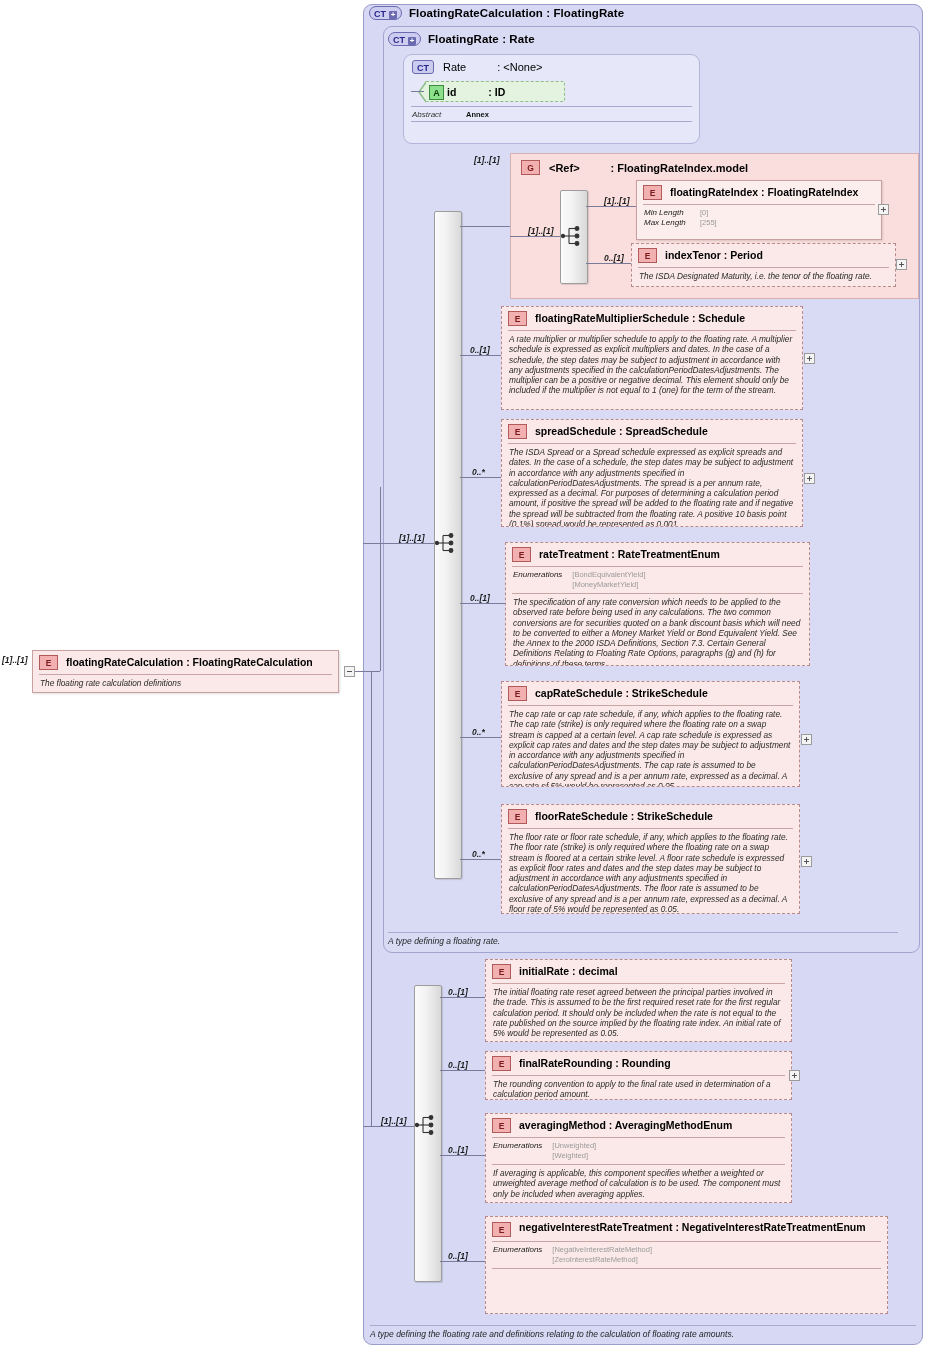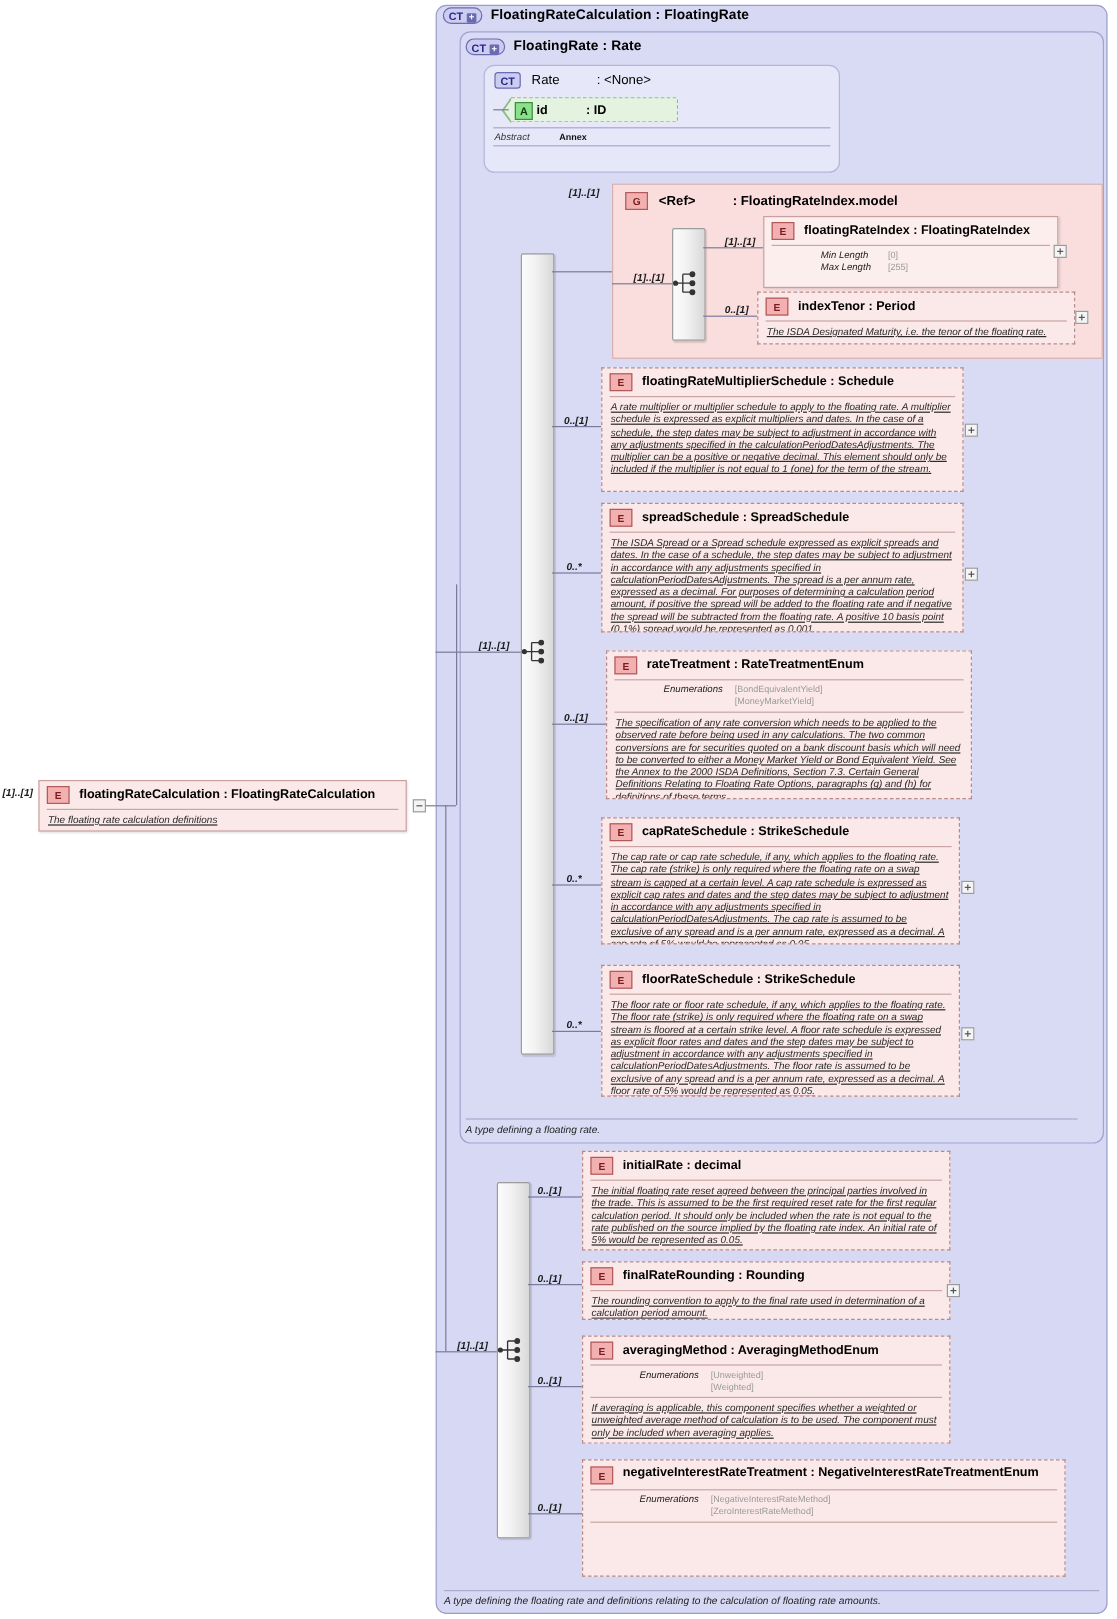--- a/index.html
+++ b/index.html
@@ -172,31 +172,29 @@
   .el-title{
     font-size:10.5px;font-weight:bold;color:#000;
     white-space:normal;
     line-height:13px;
   }
   .el-sep{height:1px;background:#c9a5a5;margin:1px 6px 0 6px;}
   .el-enum{
     display:flex;gap:10px;
     padding:3px 7px 2px 7px;
     font-size:8px;
-    margin-left:40px;
   }
   .el-enum .k{font-style:italic;color:#1a1a1a;}
   .el-enum .vlist{display:flex;flex-direction:column;line-height:10px;color:#9a9a9a;font-size:7.5px;}
   .el-doc{
     padding:3px 7px 5px 7px;
     font-size:8.3px;
     font-style:italic;
     color:#2a2a2a;
     line-height:10.3px;
-    text-decoration:underline;
   }
 
   
   .grp-box{
     background:#fadede;
     border:1px solid #d8b0b0;
     box-sizing:border-box;
   }
   .grp-head{
     display:flex;align-items:center;gap:9px;

